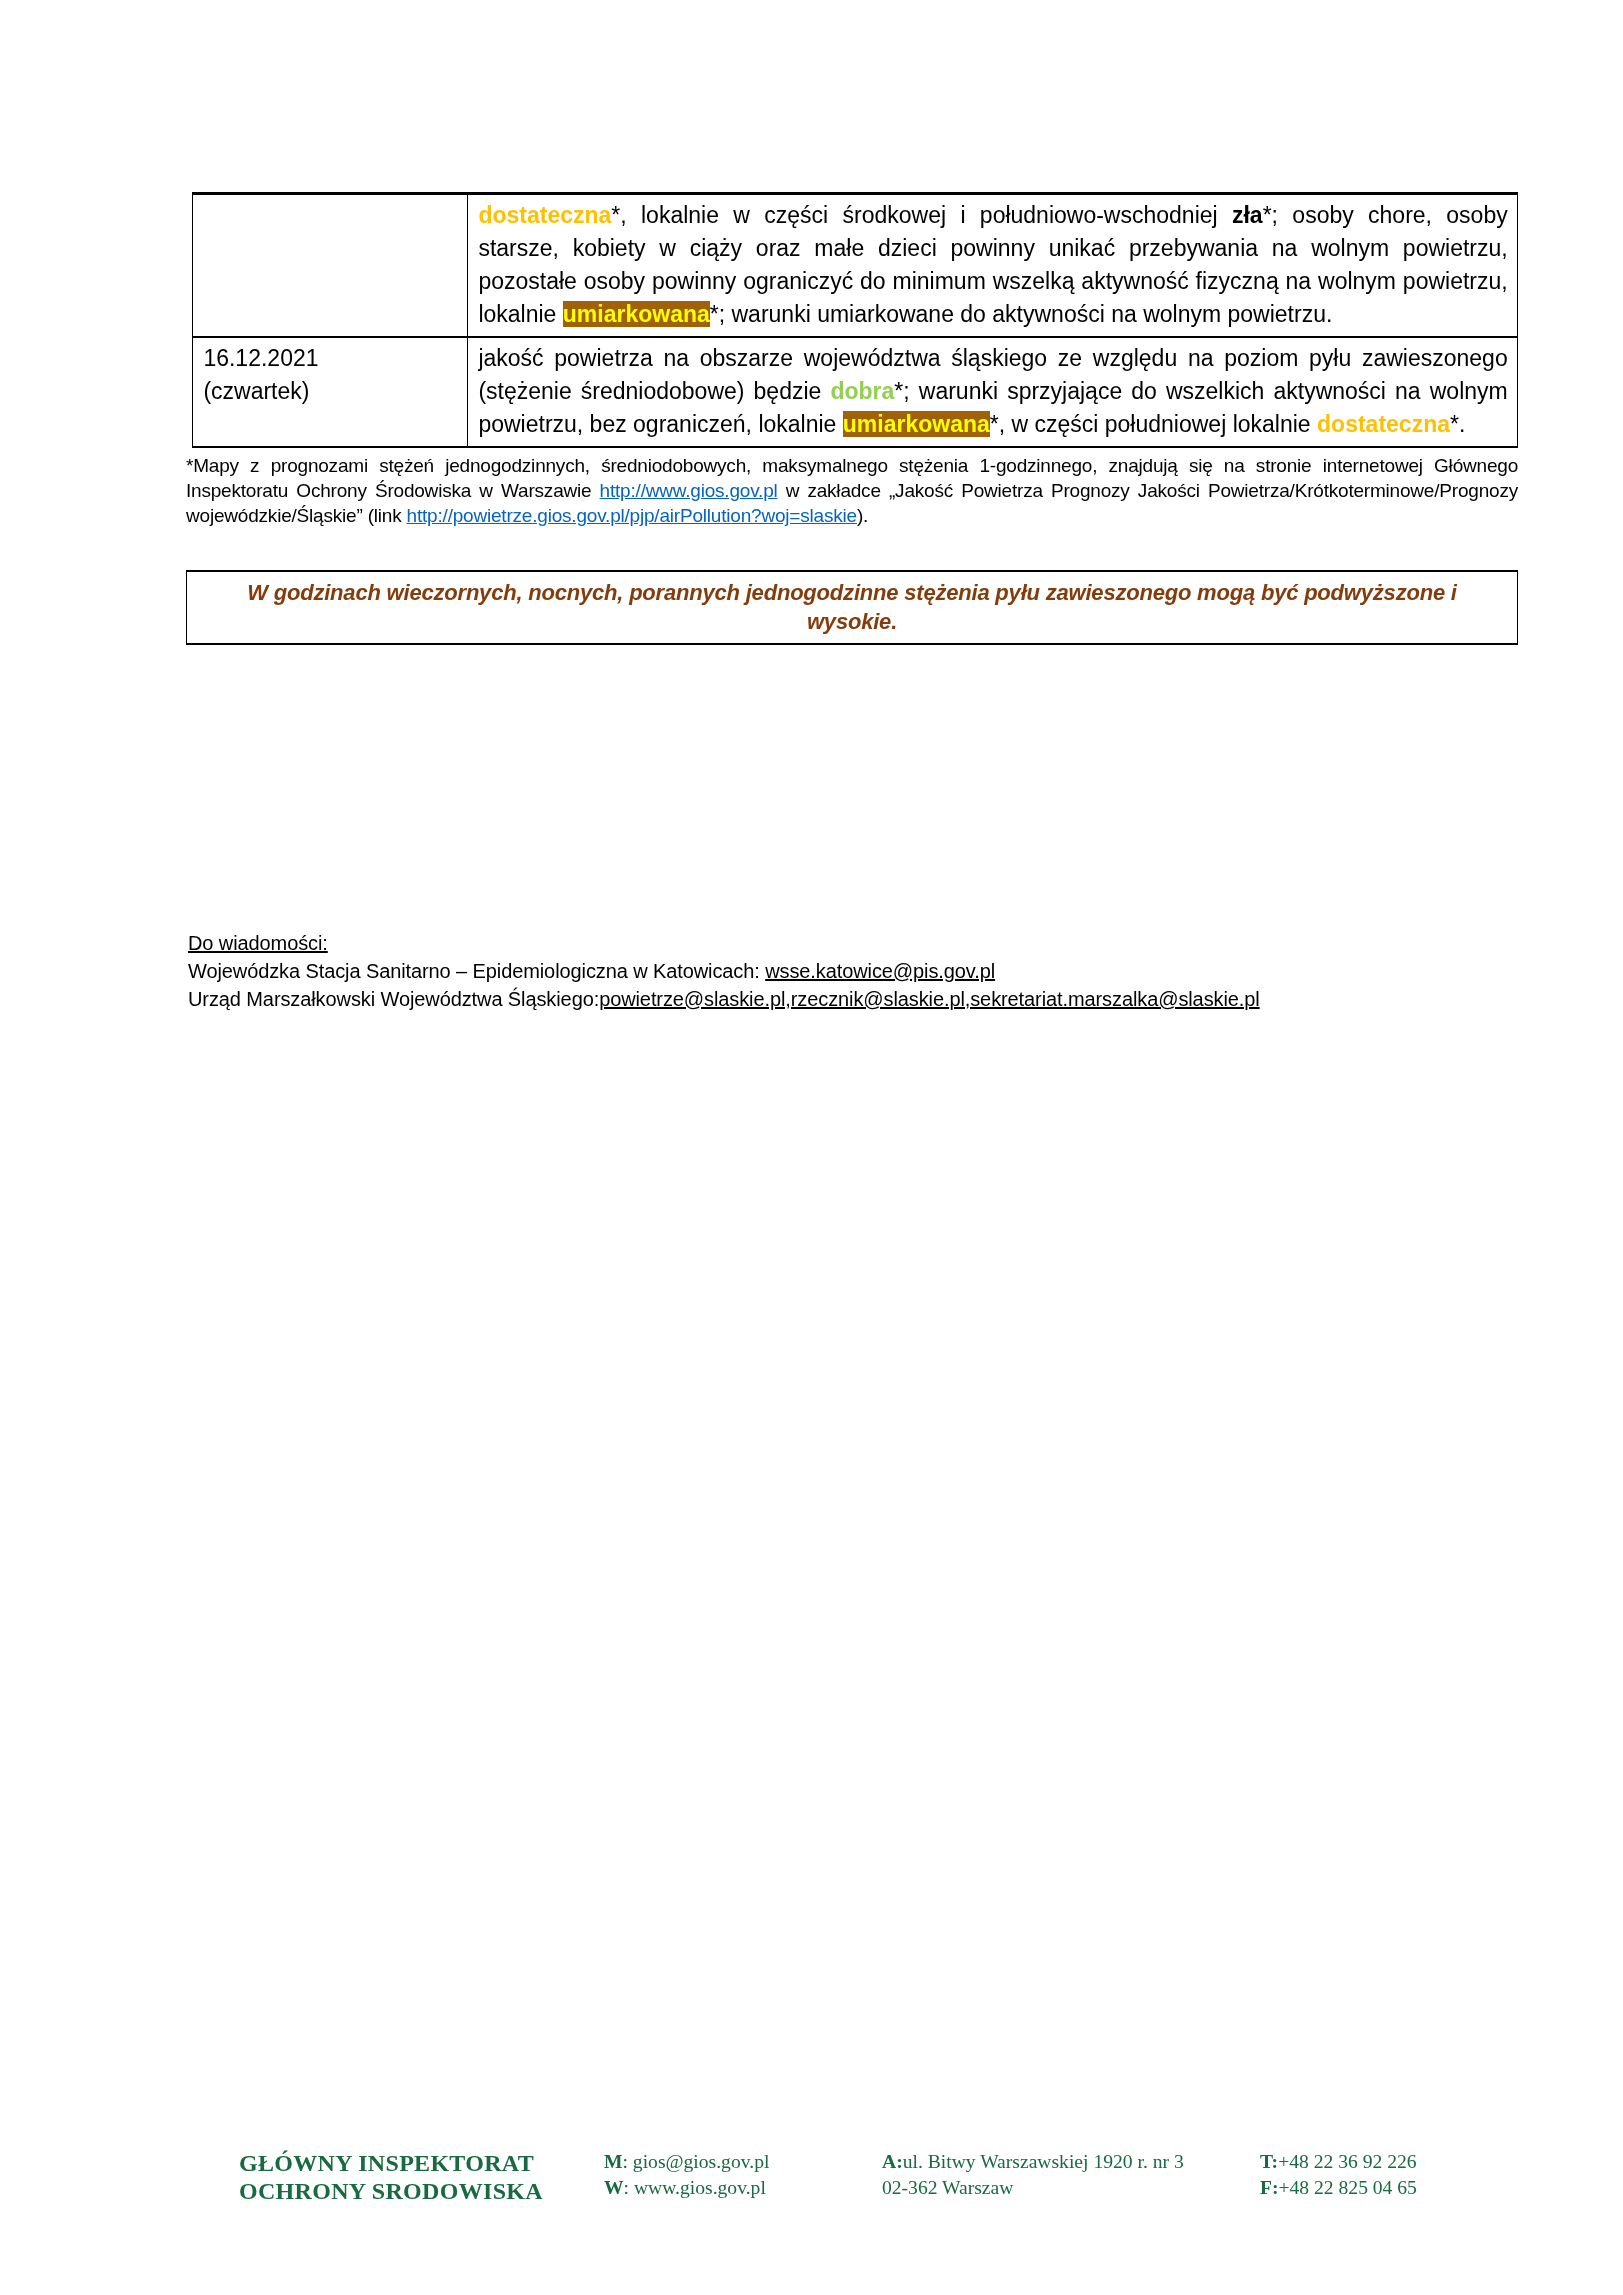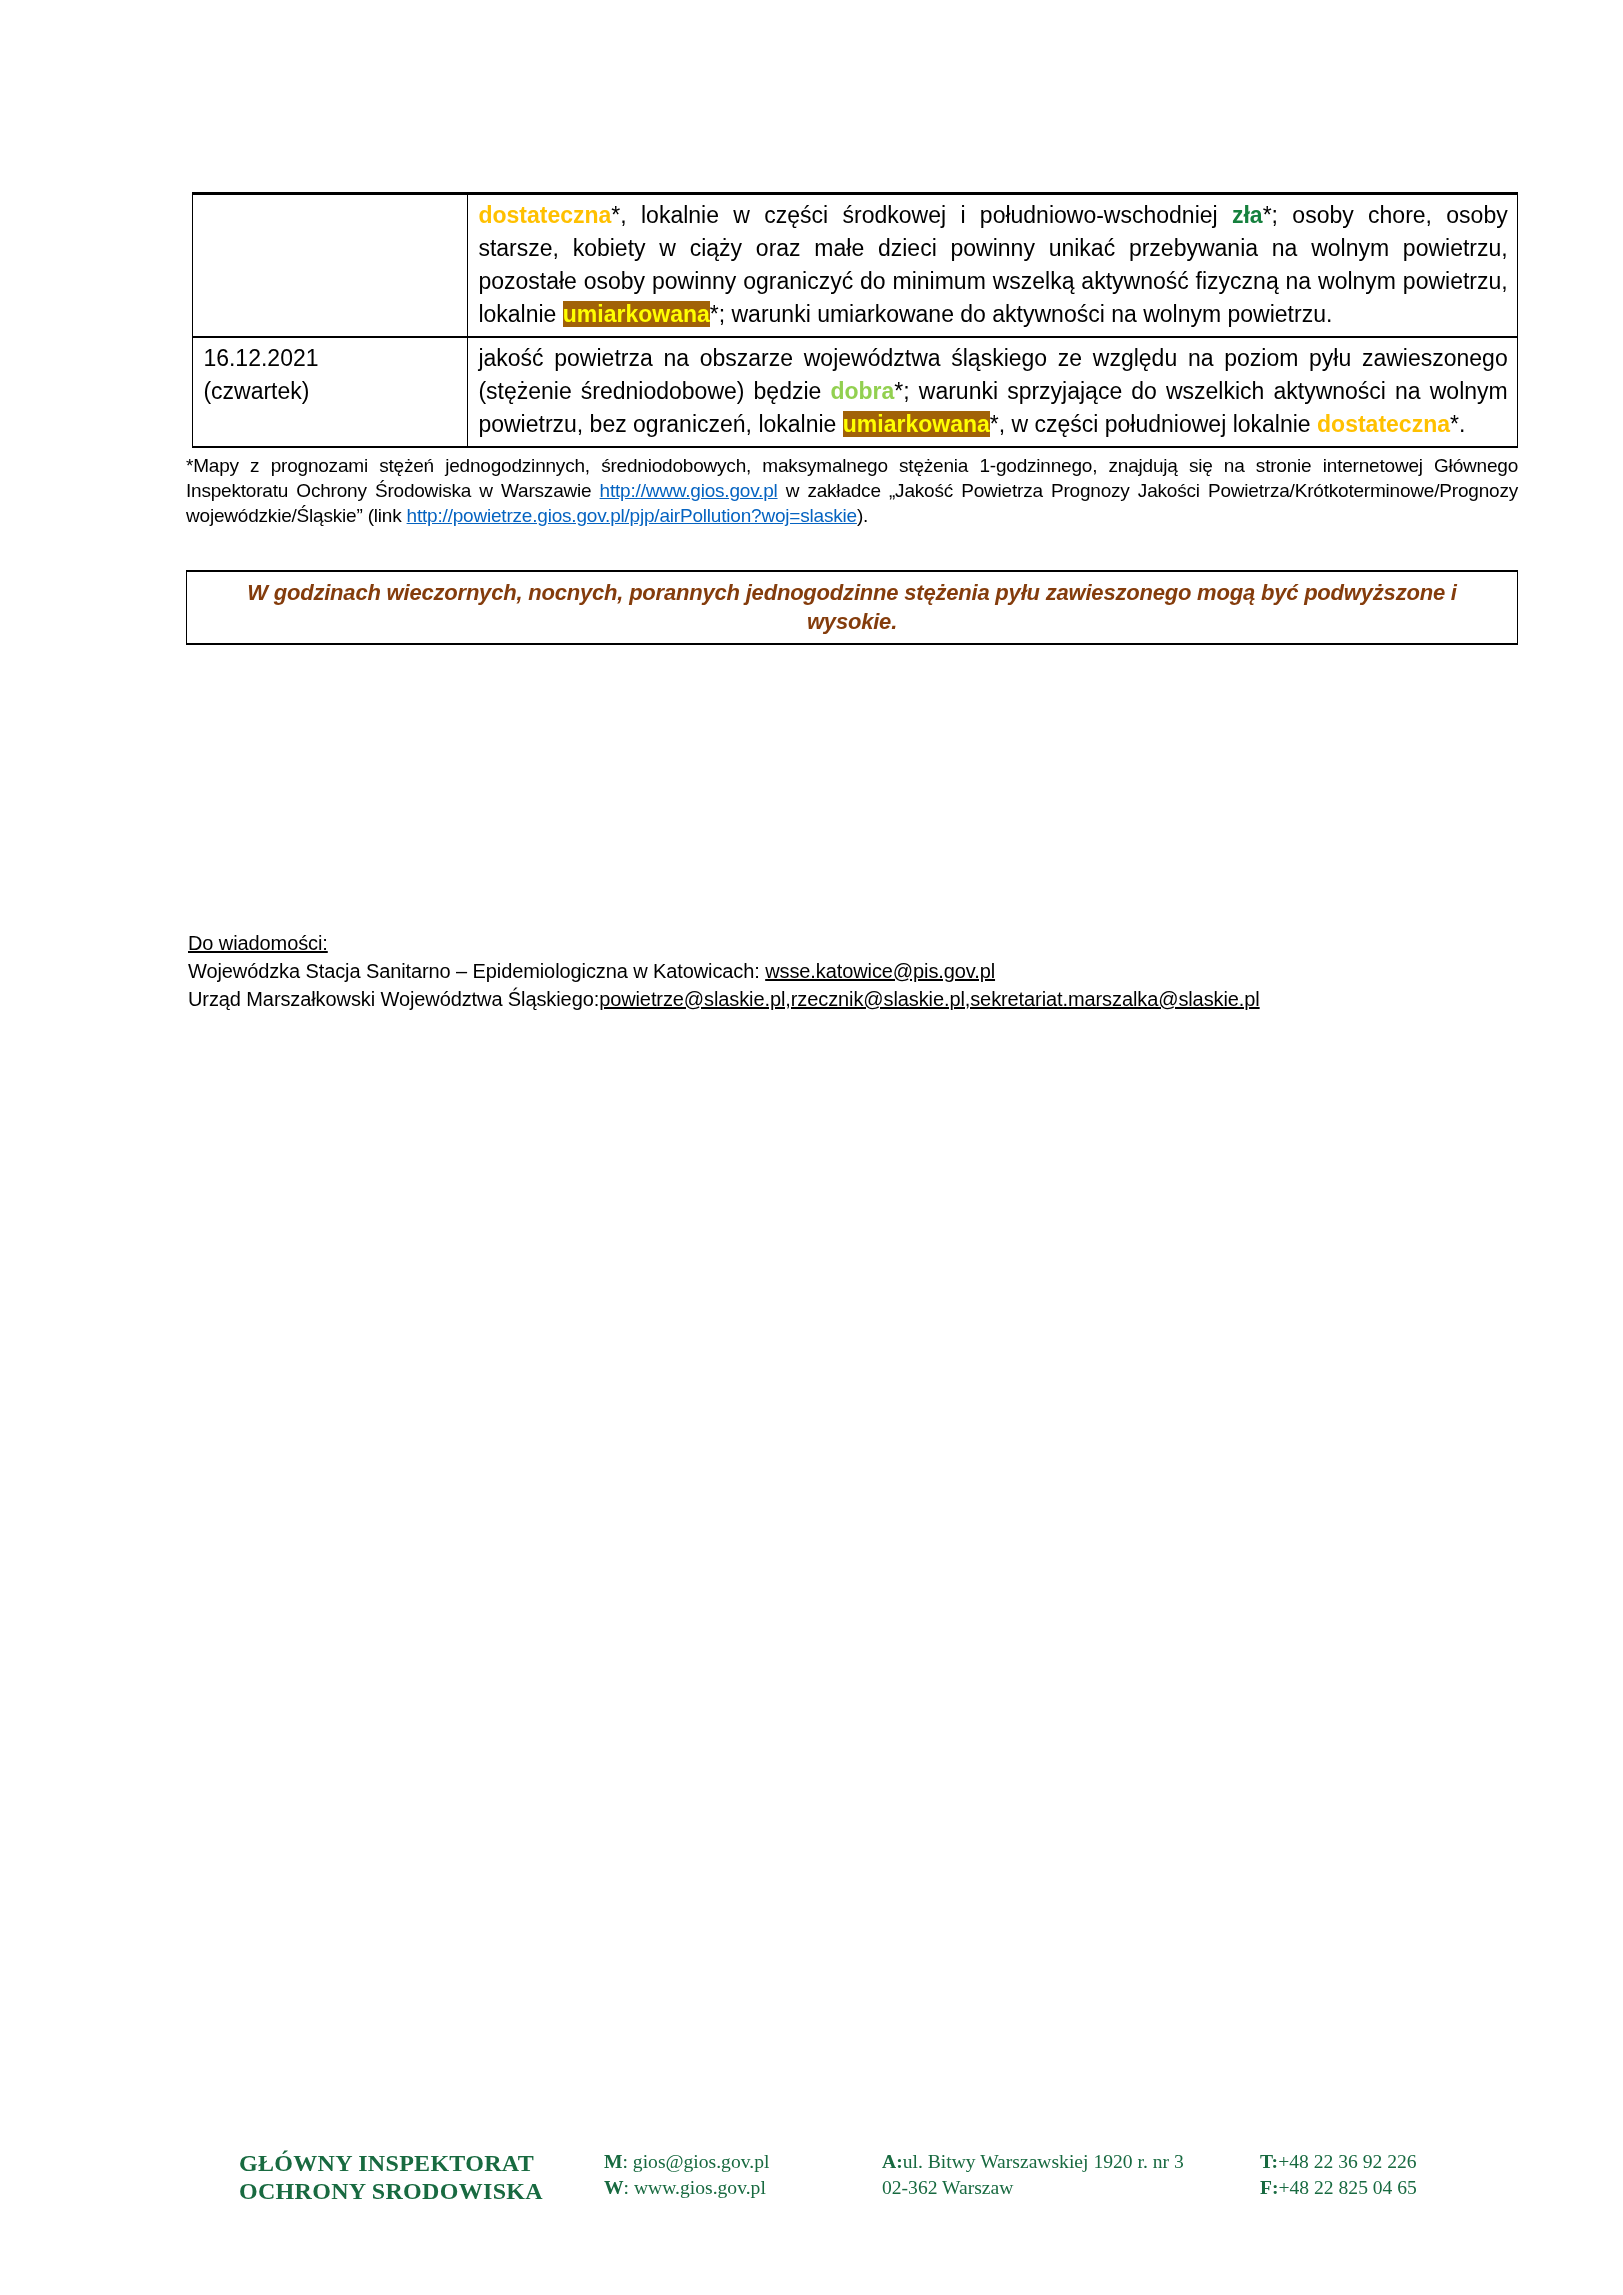--- a/index.html
+++ b/index.html
@@ -12,21 +12,21 @@
   table.forecast{border-collapse:collapse;margin-left:5.9px;width:1326px;table-layout:fixed;}
   table.forecast td{border:1.3px solid #000;vertical-align:top;}
   table.forecast tr:first-child td{border-top:3.3px solid #000;}
   table.forecast tr:last-child td{border-bottom:2.6px solid #000;}
   table.forecast tr+tr td{border-top:2px solid #000;}
   td.date-cell{width:257px;padding:3.9px 6.5px 3.9px 10.5px;font-size:23px;line-height:33px;}
   td.text-cell{padding:3.9px 9.2px 5.2px 10.5px;font-size:23px;line-height:33px;
                text-align:justify;text-justify:inter-word;}
 
   .seg-sufficient{color:#FFC000;font-weight:700;}
-  .seg-bad{color:#15803d;font-weight:700;}
+  .seg-bad{color:#000000;font-weight:700;}
   .seg-good{color:#92D050;font-weight:700;}
   .seg-moderate{color:#FFFF00;font-weight:700;background:#a16207;}
   .seg-link{color:#0563C1;text-decoration:underline;}
   .seg-email{color:#000000;text-decoration:underline;}
   a.seg-link,a.seg-email{cursor:pointer;}
 
   .footnote{margin:5.2px 0 0 0;font-size:19px;line-height:25px;letter-spacing:-0.2px;
             font-stretch:condensed;text-align:justify;text-justify:inter-word;}
 
   .warning-box{margin-top:42px;border-top:2.6px solid #000;border-bottom:2.6px solid #000;

